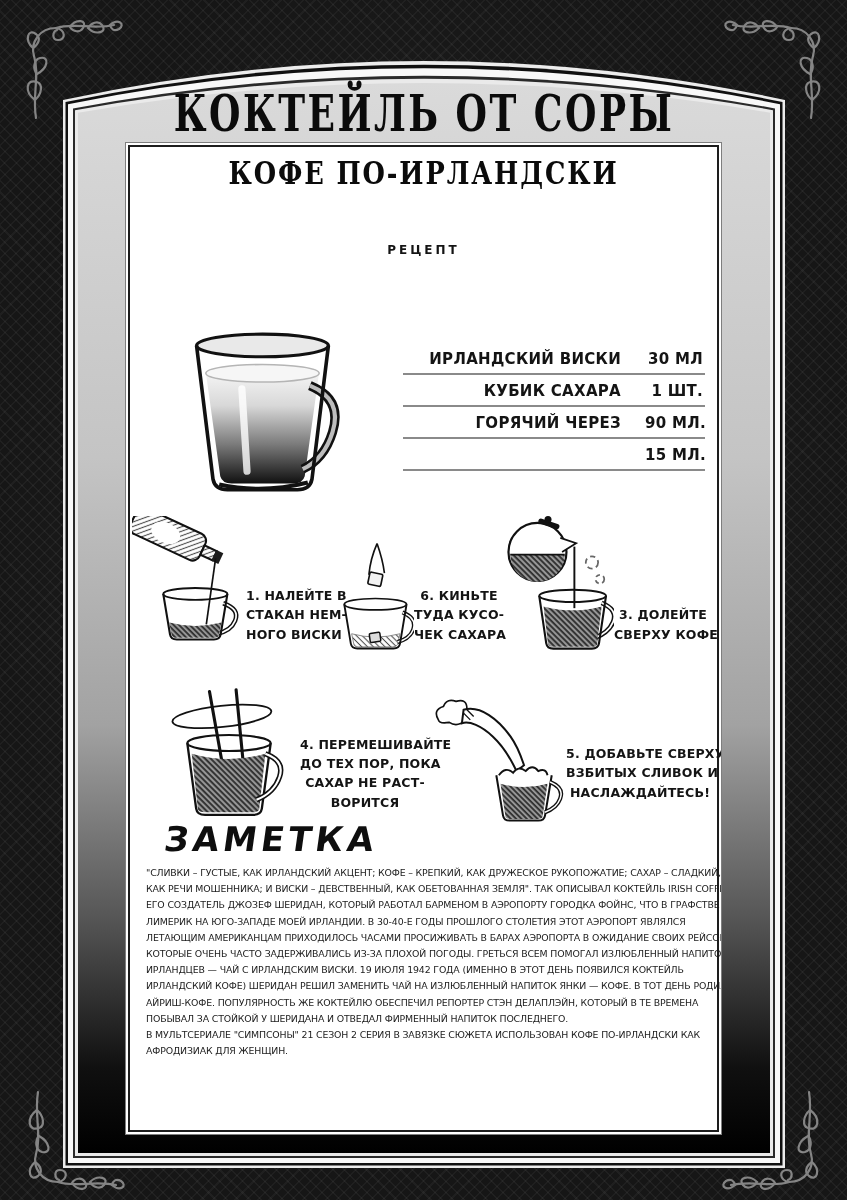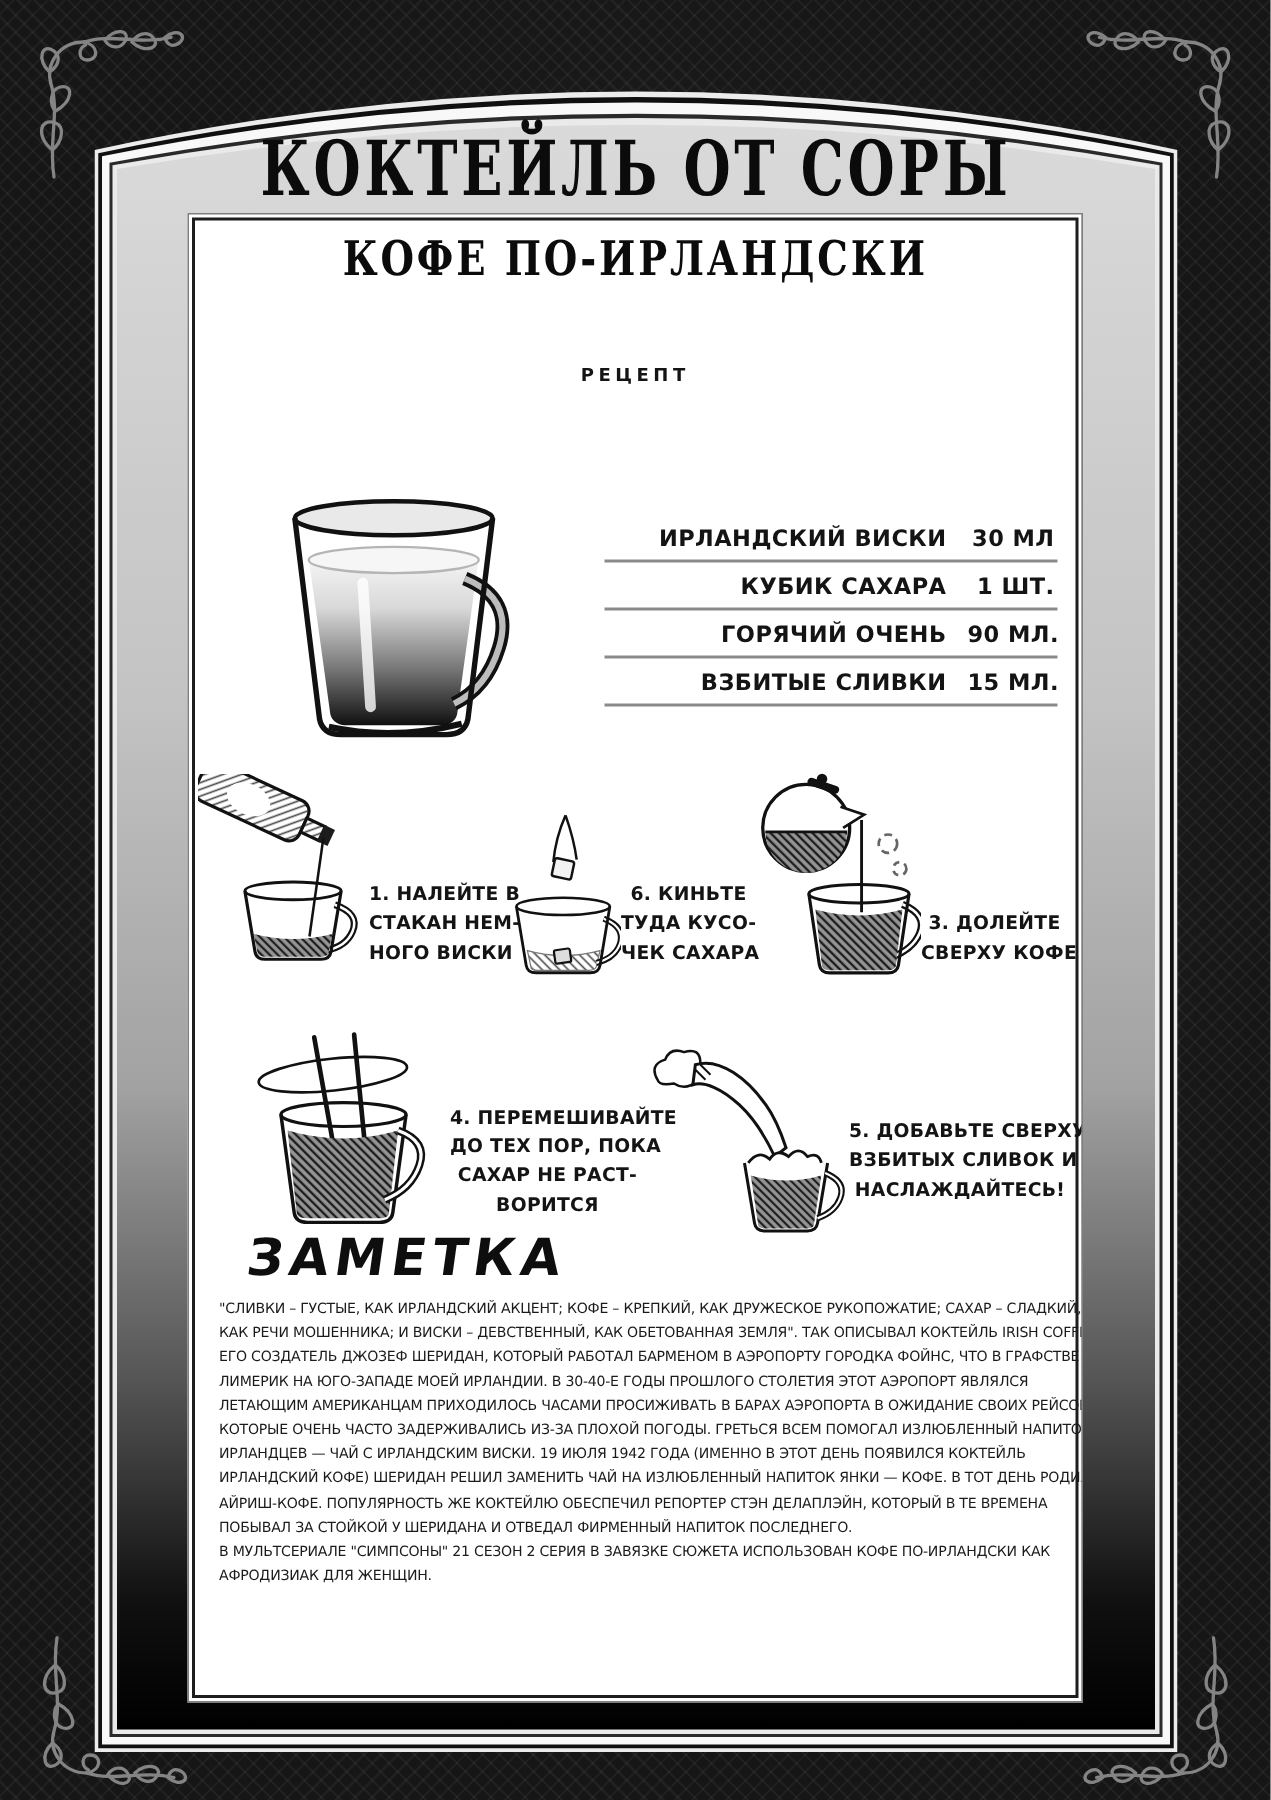--- a/index.html
+++ b/index.html
@@ -36,21 +36,21 @@
     font-size:27px;letter-spacing:2px;color:#0b0b0b;
     transform:scale(0.95,1.18);transform-origin:center top;
   }
   .section-label{
     position:absolute;left:0;top:100px;width:100%;text-align:center;
     font-weight:bold;font-size:12px;letter-spacing:3px;color:#141414;
   }
   .hero-glass{position:absolute;left:52px;top:186px;}
   .ingredients{position:absolute;right:16px;top:205px;width:302px;}
   .ing-row{
-    display:flex;justify-content:flex-end;align-items:baseline;gap:14px;
+    display:flex;justify-content:flex-end;align-items:baseline;gap:24px;
     border-bottom:2px solid #8a8a8a;padding:2px 2px 5px 0;margin-bottom:5px;
     font-weight:bold;font-size:15px;letter-spacing:.3px;color:#141414;white-space:nowrap;
   }
   .ing-name{flex:1;text-align:right;}
   .ing-qty{width:58px;text-align:right;}
   .steps-row{position:absolute;left:6px;width:585px;display:flex;align-items:flex-end;}
   .row1{top:372px;}
   .row2{top:543px;}
   .step-cap{
     font-weight:bold;font-size:12.5px;line-height:1.55;text-align:center;
@@ -156,25 +156,24 @@
   <div class="ingredients">
     <div class="ing-row">
       <span class="ing-name">ИРЛАНДСКИЙ ВИСКИ</span>
       <span class="ing-qty">30 МЛ</span>
     </div>
     <div class="ing-row">
       <span class="ing-name">КУБИК САХАРА</span>
       <span class="ing-qty">1 ШТ.</span>
     </div>
     <div class="ing-row">
-      <span class="ing-name">ГОРЯЧИЙ ОЧЕНЬ</span>
+      <span class="ing-name">ГОРЯЧИЙ ЧЕРЕЗ</span>
       <span class="ing-qty">90 МЛ.</span>
     </div>
     <div class="ing-row">
-      <span class="ing-name">ВЗБИТЫЕ СЛИВКИ</span>
       <span class="ing-qty">15 МЛ.</span>
     </div>
   </div>
 
   <div class="steps-row row1">
 
     <svg class="ill" width="114" height="144" viewBox="0 0 135 170">
       <g transform="translate(49,24) rotate(115)">
         <rect x="-17" y="-38" width="34" height="90" rx="9" fill="url(#ht)" stroke="#111" stroke-width="2.5"></rect>
         <rect x="-6" y="-54" width="12" height="16" fill="url(#ht)" stroke="#111" stroke-width="2.5"></rect>

